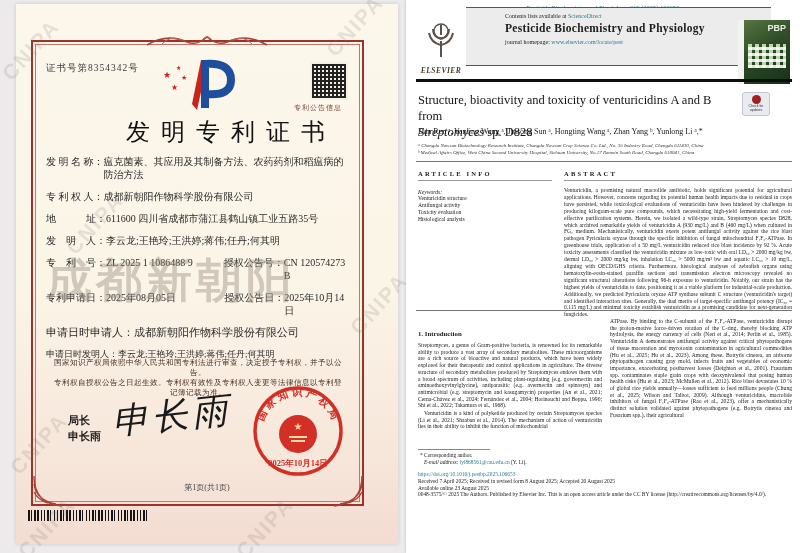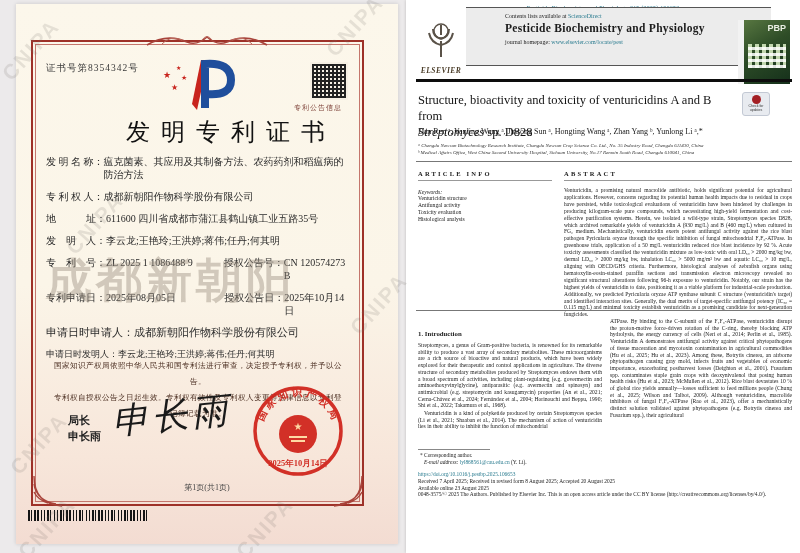--- a/index.html
+++ b/index.html
@@ -23,21 +23,21 @@
       repeating-linear-gradient(90deg,#222 0 2px,#f6f0e4 2px 4px);outline:2px solid #f6f0e4;}
   #qr-caption{left:276px;top:99px;width:52px;font-size:7px;color:#7a3c33;text-align:center;letter-spacing:1px;font-family:Liberation Serif, serif;}
   #cert-title{left:0;top:112px;width:100%;text-align:center;font-size:24px;font-weight:normal;
               letter-spacing:11px;color:#121212;margin-left:24px;}
   #fields{left:30px;top:151px;width:304px;font-size:10px;line-height:13px;color:#2b2b2b;}
   .frow{display:flex;margin-bottom:9px;}
   .flabel{white-space:pre;flex:0 0 auto;}
   .fval{flex:1 1 auto;}
   .half{display:flex;}
   .half1{width:184px;}
-  #legal{left:36px;top:354px;width:292px;font-size:7.6px;line-height:16px;color:#4a2d20;
+  #legal{left:36px;top:354px;width:292px;font-size:7.6px;line-height:10px;color:#4a2d20;
          text-align:center;letter-spacing:.4px;}
   #director{left:52px;top:408px;font-size:11px;font-weight:bold;line-height:16px;color:#222;}
   #signature{left:96px;top:388px;font-size:36px;color:#1a1a1a;transform:rotate(-6deg);
              font-style:italic;letter-spacing:4px;}
   #seal{left:235px;top:380px;width:94px;height:94px;opacity:.92;}
   #page-no{left:0;top:478px;width:100%;text-align:center;font-size:8px;color:#444;}
   #barcode{left:12px;top:506px;width:120px;height:11px;background:
      repeating-linear-gradient(90deg,#141414 0 1.6px,transparent 1.6px 3.1px,#141414 3.1px 4.2px,transparent 4.2px 6.4px);}
   .corner{width:34px;height:34px;z-index:2;}
   .corner svg{display:block;}

